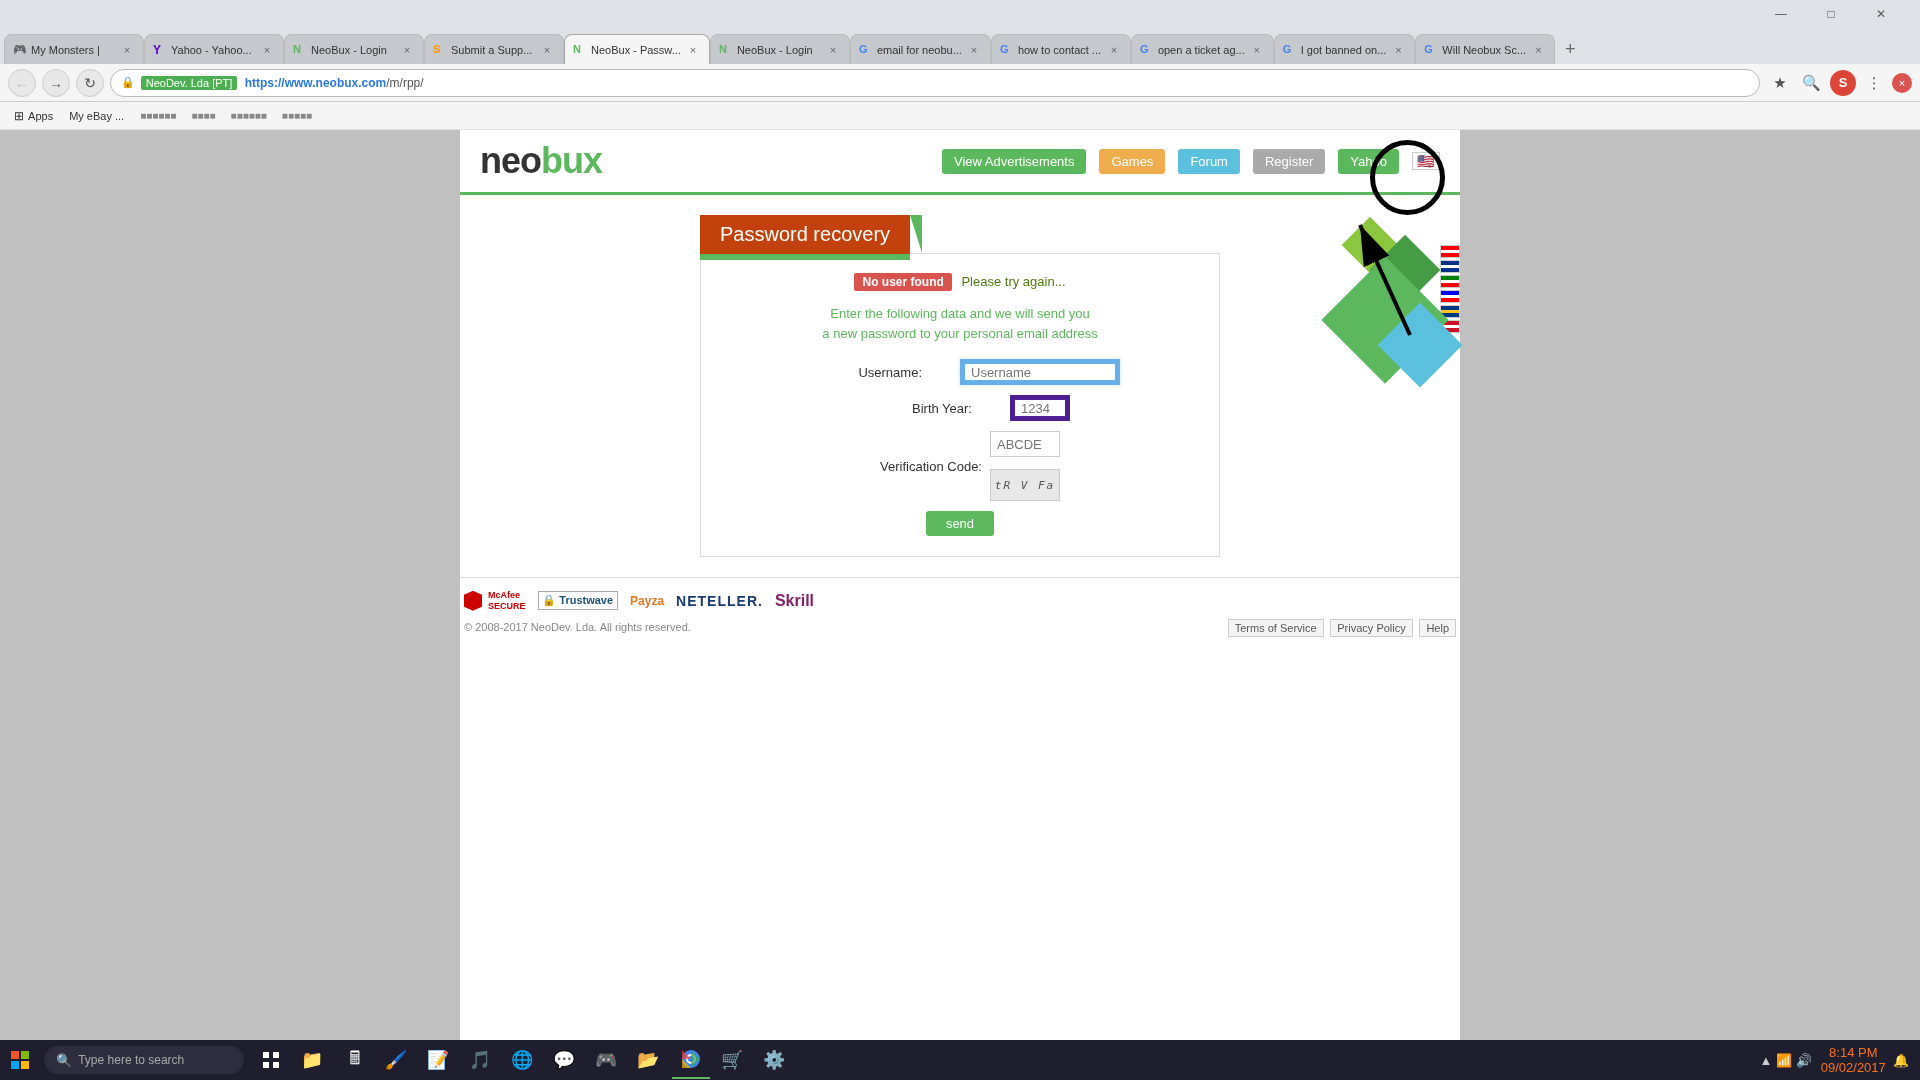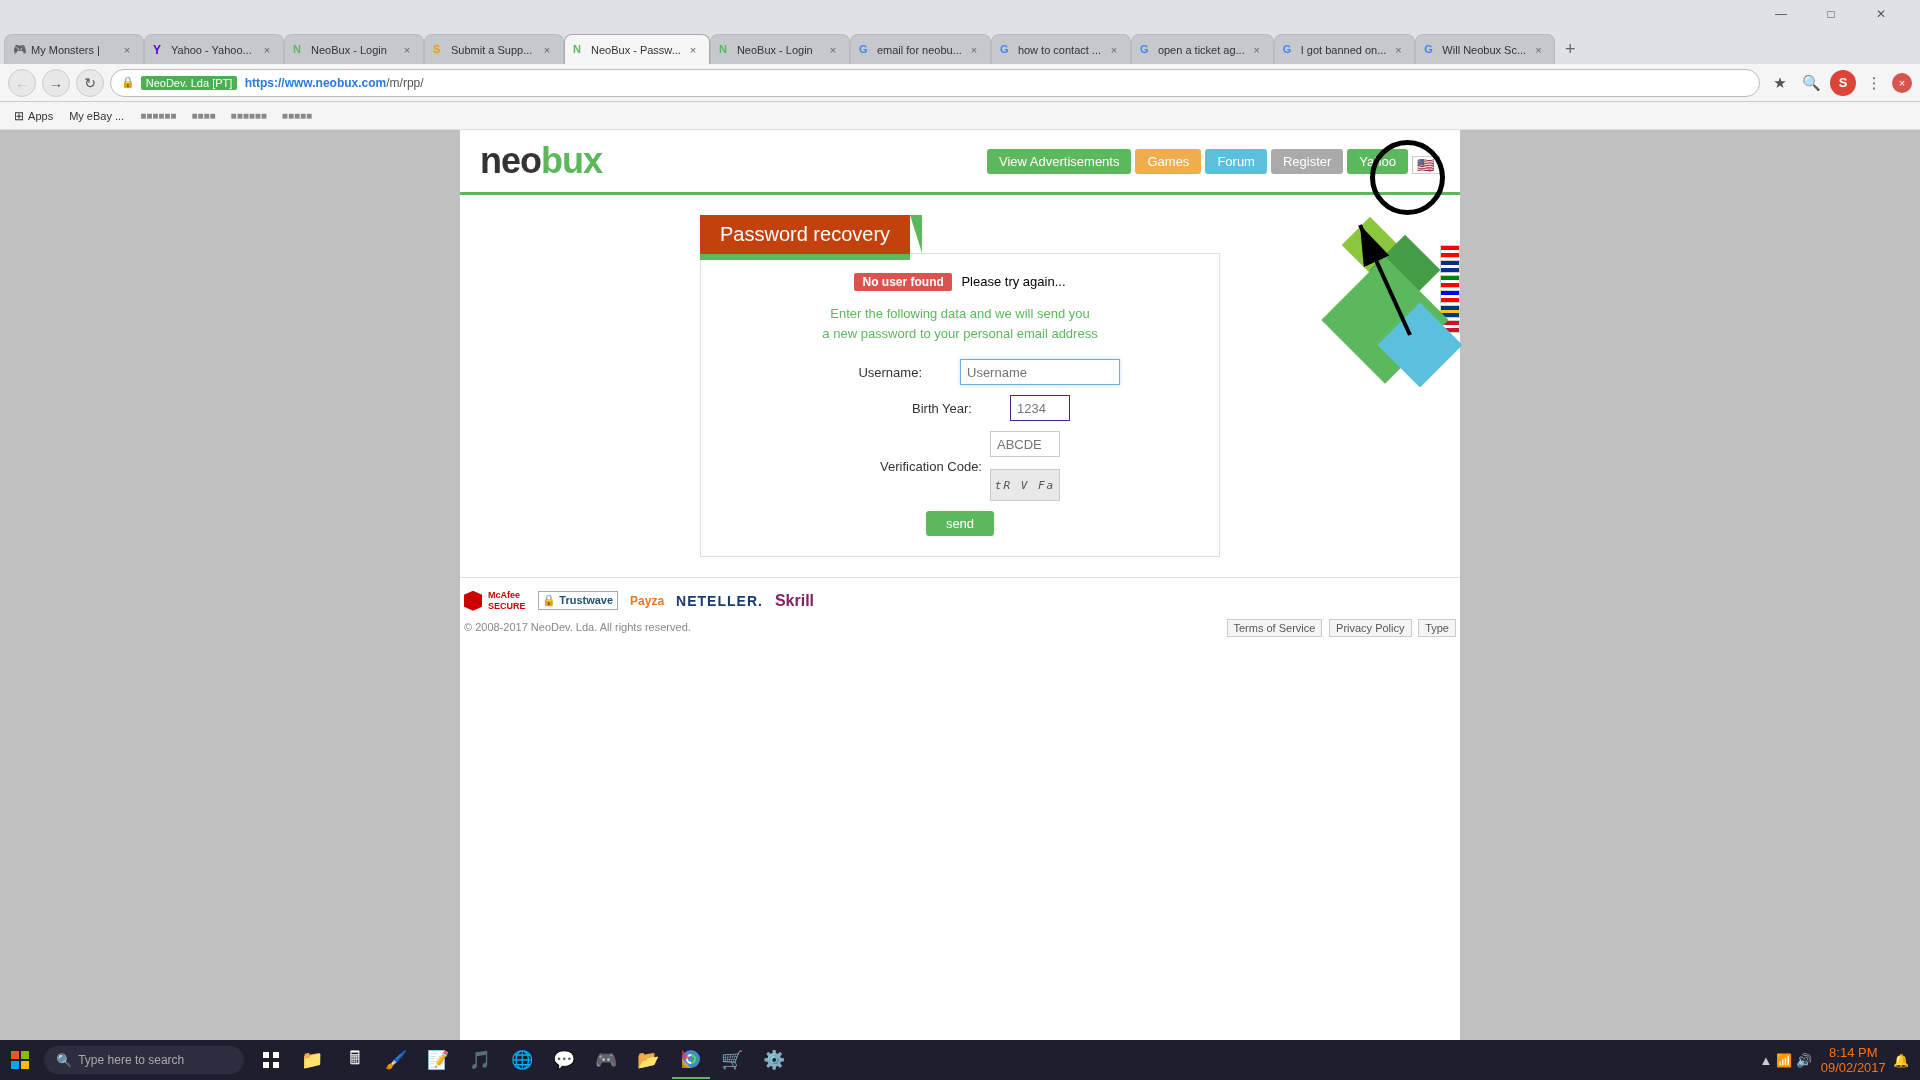--- a/index.html
+++ b/index.html
@@ -215,22 +215,22 @@
     }
     .neobux-logo {
       font-size: 36px;
       font-weight: bold;
       color: #333;
       letter-spacing: -1px;
     }
     .neobux-logo span { color: #5cb85c; }
     .header-nav {
       display: flex;
-      gap: 4px;
-      align-items: flex-end;
+      gap: 13px;
+      align-items: center;
     }
     .header-btn {
       padding: 5px 12px;
       border-radius: 3px;
       font-size: 13px;
       cursor: pointer;
       border: none;
       color: white;
     }
     .btn-view-ads { background: #5cb85c; }
@@ -315,21 +315,21 @@
       background: #d9534f;
       color: white;
       padding: 2px 8px;
       font-size: 12px;
       font-weight: bold;
       border-radius: 2px;
       margin-right: 6px;
     }
     .error-text {
       font-size: 13px;
-      color: #000000;
+      color: #4d7c0f;
       text-align: center;
     }
 
     
     .instructions {
       text-align: center;
       font-size: 13px;
       color: #5cb85c;
       margin-bottom: 16px;
       line-height: 1.5;
@@ -345,21 +345,21 @@
     .form-label {
       font-size: 13px;
       color: #333;
       width: 130px;
       text-align: right;
       padding-right: 8px;
     }
     .form-input {
       width: 160px;
       height: 26px;
-      border: 1px solid #4c1d95;
+      border: 5px solid #4c1d95;
       padding: 2px 6px;
       font-size: 13px;
       background: #fff;
       margin-left: 30px;
     }
     .form-input.highlighted {
       border-color: #66afe9;
       box-shadow: 0 0 4px rgba(102,175,233,0.4);
     }
     .captcha-display {
@@ -786,21 +786,21 @@
 
           <div class="payment-logo neteller" style="font-size:14px;letter-spacing:1px;">NETELLER.</div>
 
           <div class="payment-logo skrill" style="font-size:16px;font-weight:900;">Skrill</div>
         </div>
         <div style="display:flex;justify-content:space-between;align-items:center;">
           <div class="copyright">© 2008-2017 NeoDev. Lda. All rights reserved.</div>
           <div class="footer-links">
             <span class="footer-link">Terms of Service</span>
             <span class="footer-link">Privacy Policy</span>
-            <span class="footer-link">Type</span>
+            <span class="footer-link">Help</span>
           </div>
         </div>
       </div>
 
     </div>
   </div>
 
   <div style="position:absolute;right:475px;top:10px;width:75px;height:75px;border:5px solid black;border-radius:50%;z-index:500;pointer-events:none;"></div>
   <div style="position:absolute;right:490px;top:85px;z-index:500;pointer-events:none;">
     

